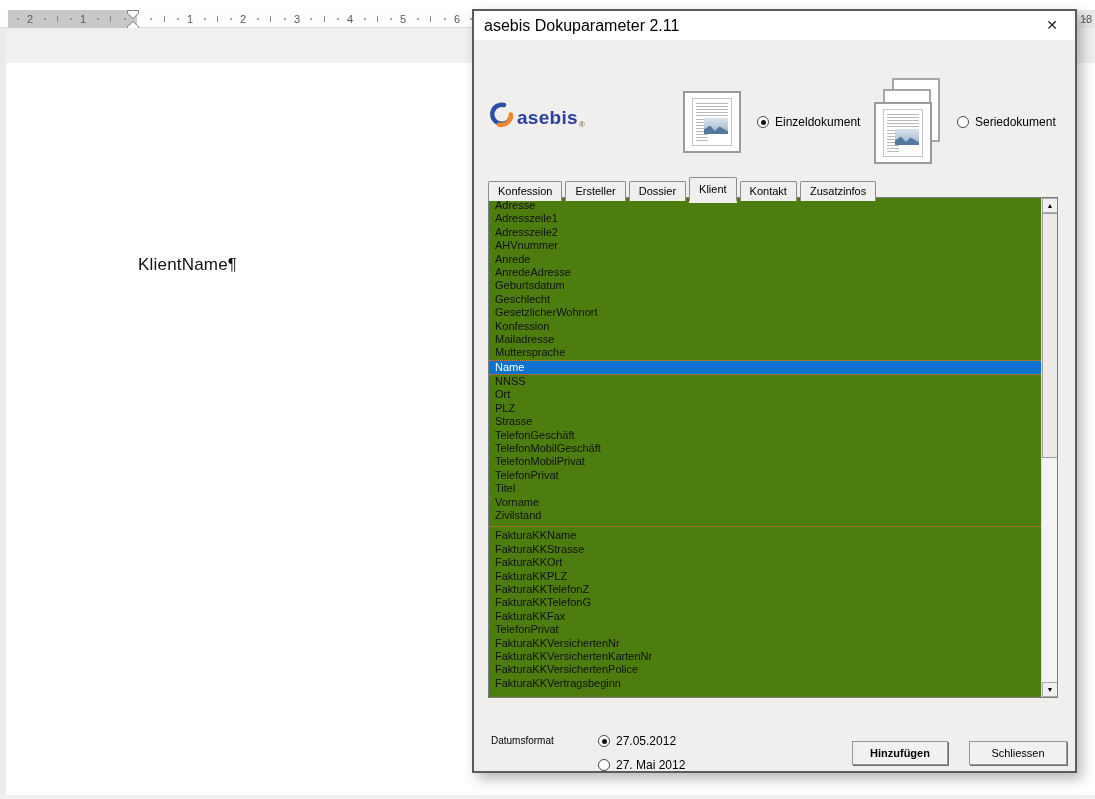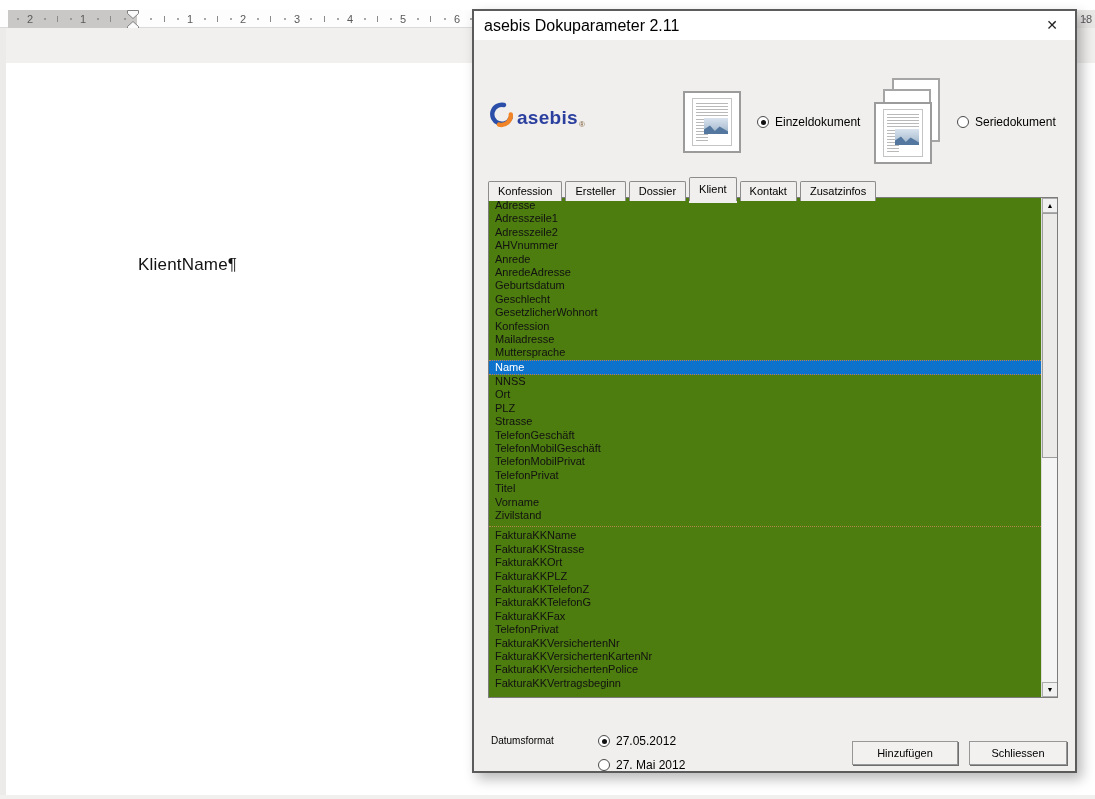--- a/index.html
+++ b/index.html
@@ -88,21 +88,21 @@
     border:1px solid #ababab; font-size:7px; color:#000; text-align:center; line-height:13px; cursor:pointer; }
   .scr-up { top:0; } .scr-down { bottom:0; }
   .scr-thumb { position:absolute; left:0; top:15px; width:16px; height:245px; background:#ebeae9;
     border:1px solid #9d9d9d; cursor:pointer; }
 
   
   .datefmt-label { position:absolute; left:17px; top:695px; font-size:10px; color:#000; }
   .btn { position:absolute; height:24px; background:#f2f1f0; border:1px solid #979797;
     box-shadow:1px 1px 0 #6e6e6e; font-size:11px; color:#000; text-align:center;
     font-family:"Liberation Sans",sans-serif; cursor:pointer; }
-  .btn-add { left:378px; top:701px; width:106px; }
+  .btn-add { left:378px; top:701px; width:96px;font-weight:bold; }
   .btn-close { left:495px; top:701px; width:98px; }
 </style>
 </head>
 <body>
 
 <div id="stage">
 
   <div class="ruler">
     <div class="ruler-margin-left"></div>
     <div class="ruler-margin-right"></div>

